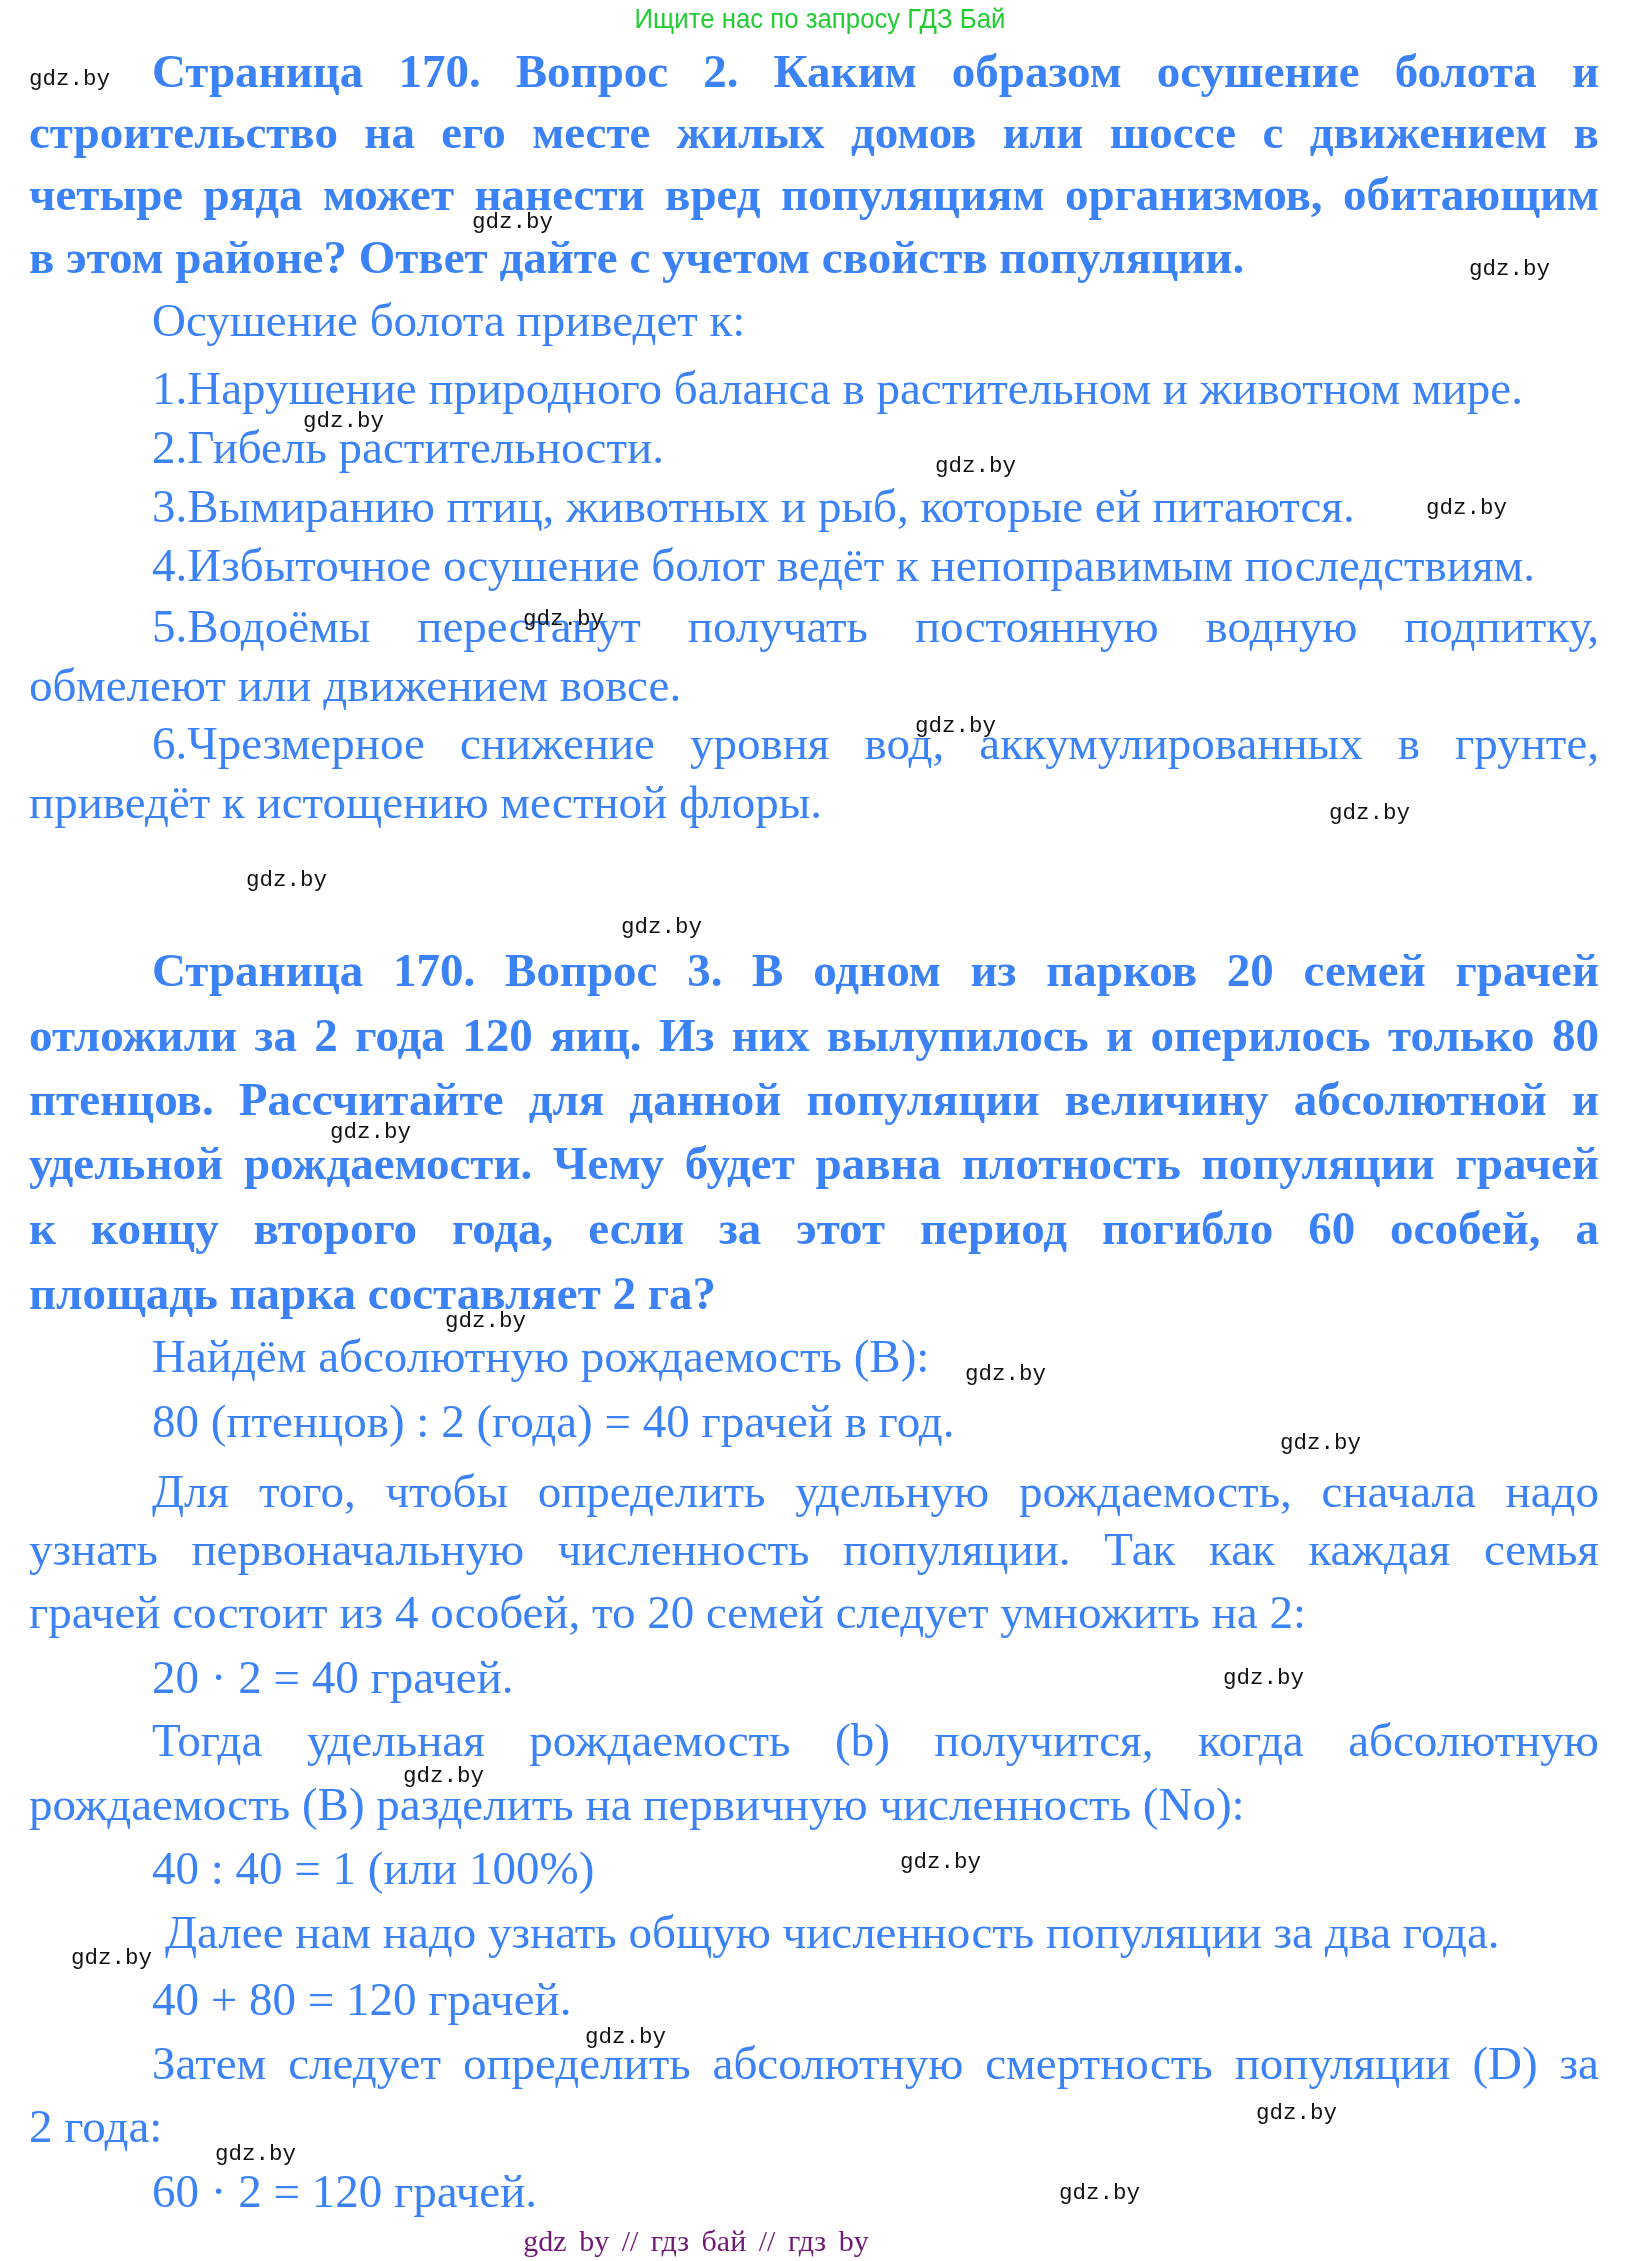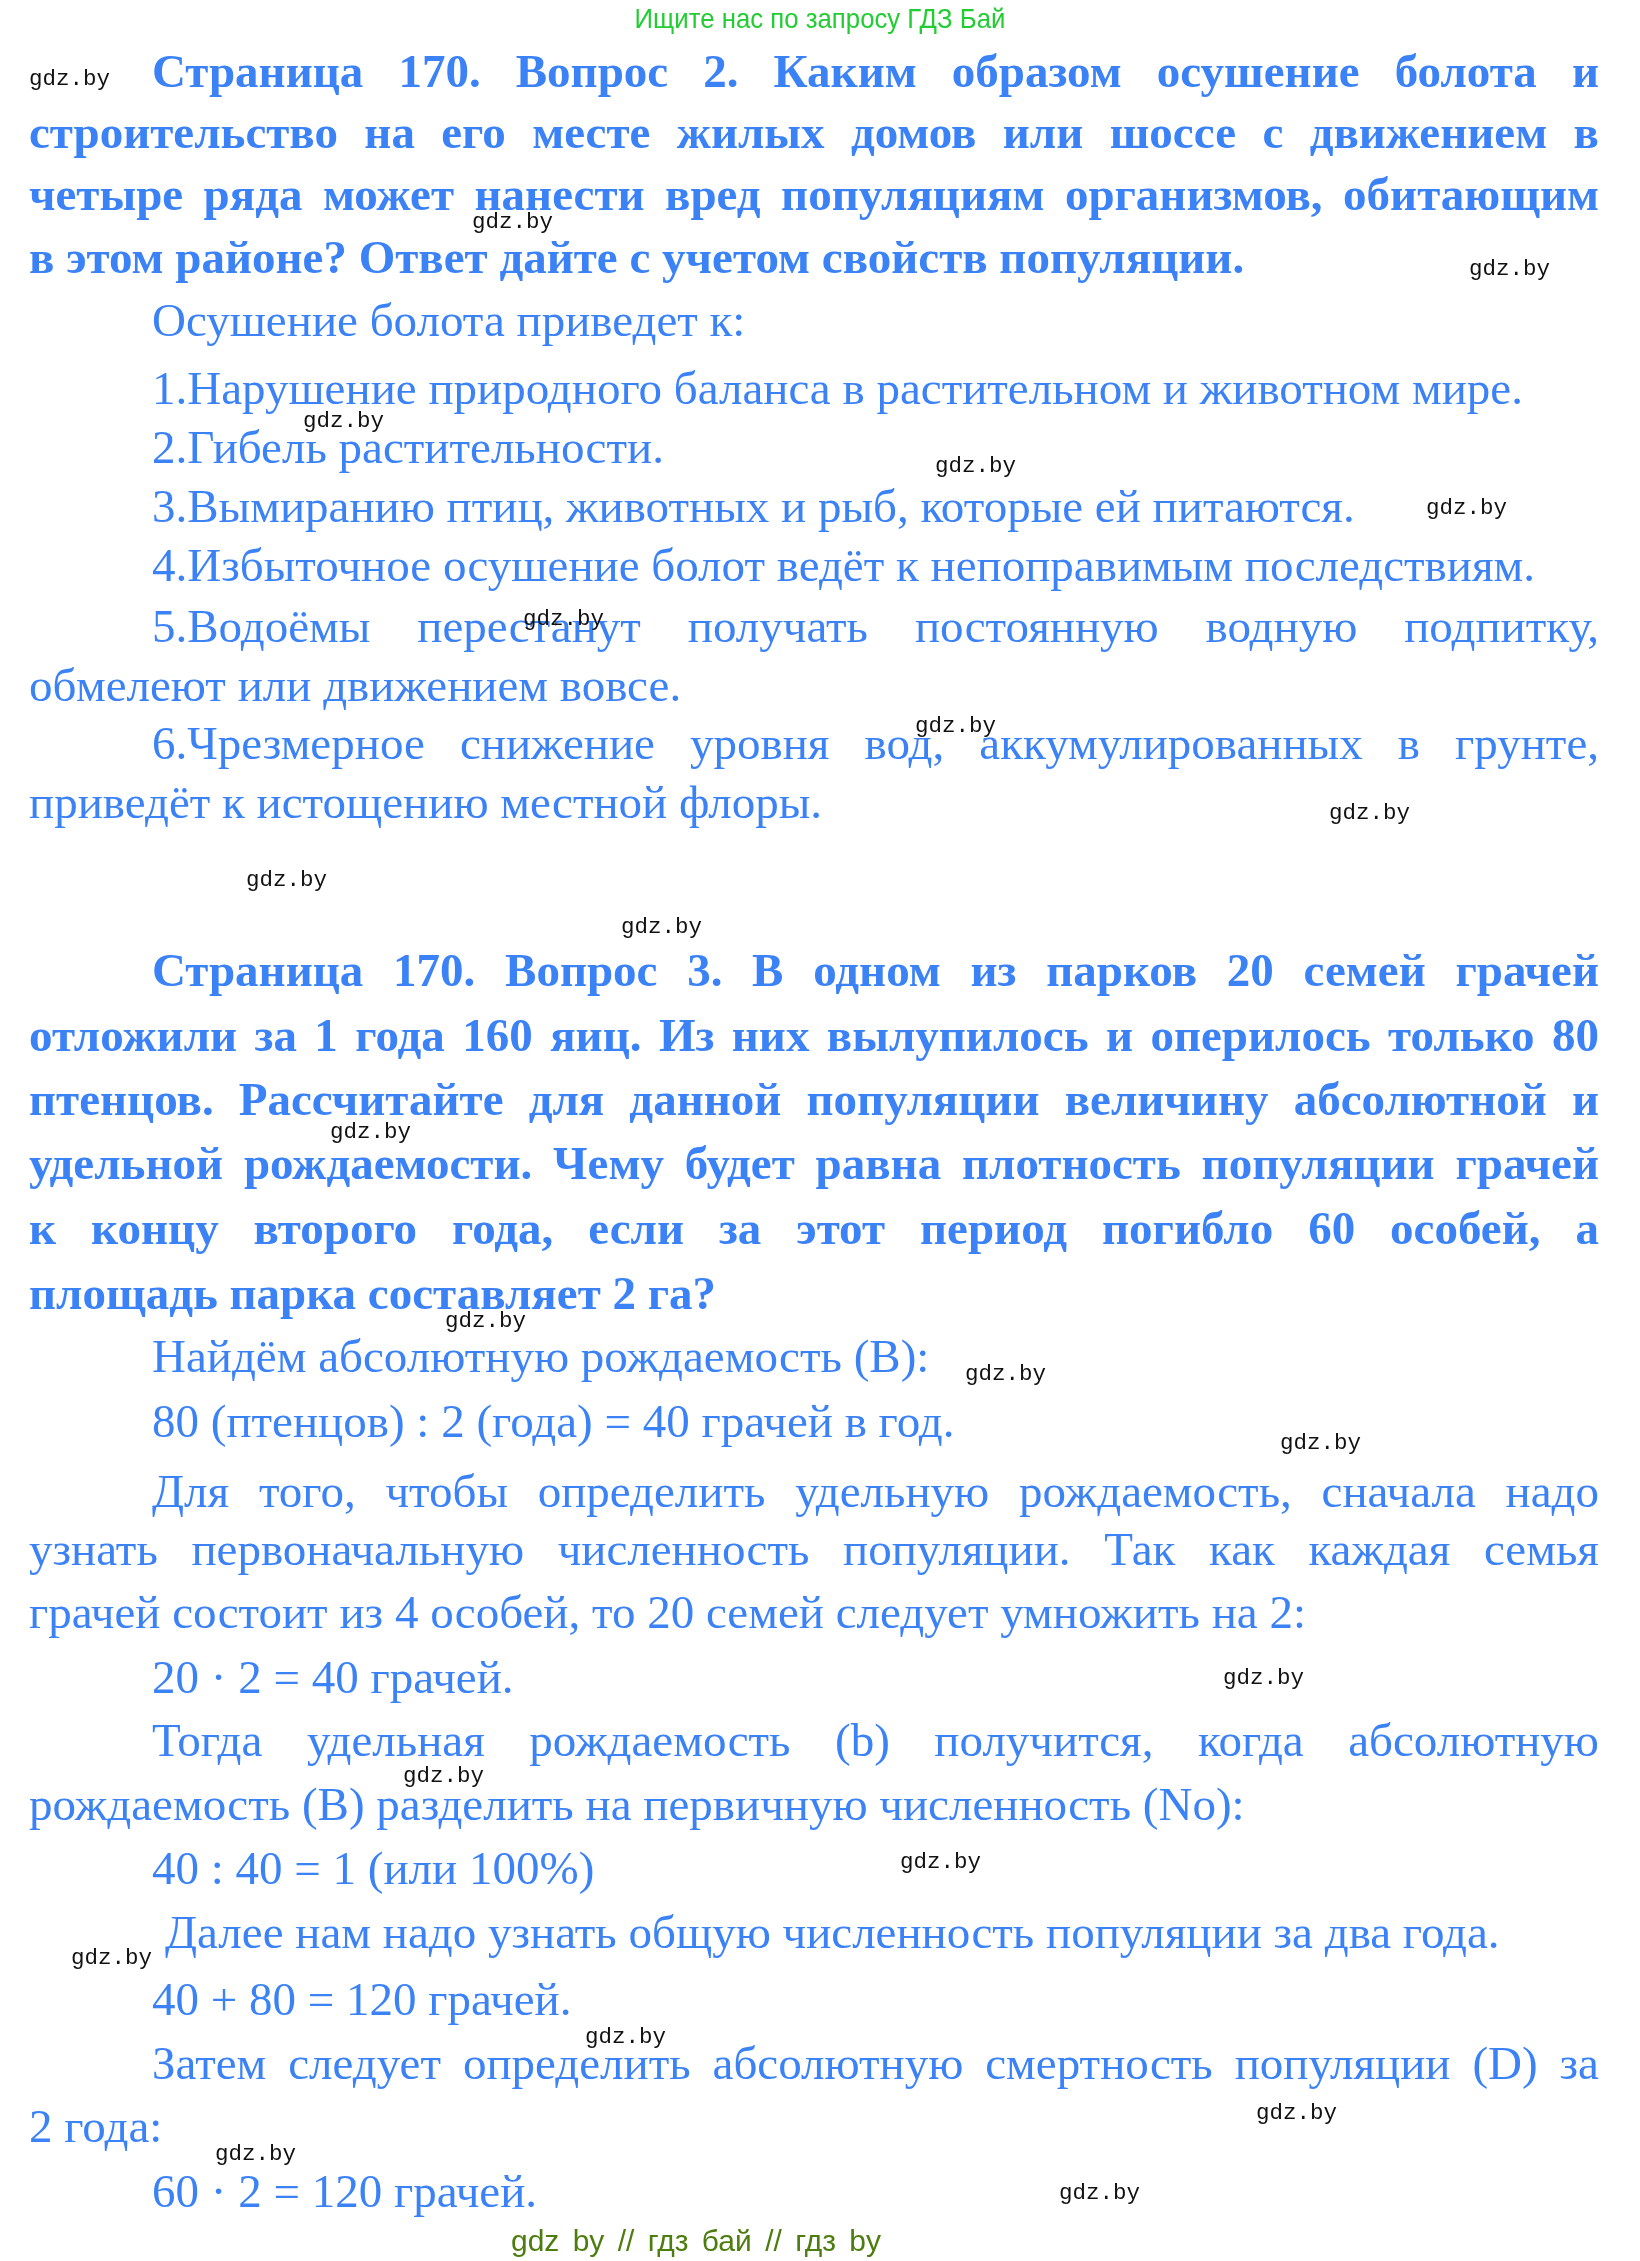--- a/index.html
+++ b/index.html
@@ -16,21 +16,21 @@
   }
   .line.just { text-align: justify; text-align-last: justify; white-space: normal; }
   .line.ind { left: 152px; width: 1447px; }
   .line.b { font-weight: bold; }
   .wm {
     position: absolute; font-family: Liberation Mono, monospace; font-size: 22.5px;
     color: #111; line-height: 25px; white-space: nowrap; text-align: right;
   }
   .footer {
     position: absolute; left: 0; top: 2224px; width: 1392px; text-align: center;
-    font-family: Liberation Sans, sans-serif; font-size: 30px; color: #4d7c0f;
+    font-family: Liberation Serif, serif; font-size: 30px; color: #701a75;
     line-height: 33px; word-spacing: 5px;
   }
 </style>
 </head>
 <body>
 
 <div class="banner">Ищите нас по запросу ГДЗ Бай</div>
 
 <div class="line b just ind" style="top:46px">Страница 170. Вопрос 2. Каким образом осушение болота и</div>
 <div class="line b just" style="top:107px">строительство на его месте жилых домов или шоссе с движением в</div>
@@ -41,21 +41,21 @@
 <div class="line ind" style="top:363px">1.Нарушение природного баланса в растительном и животном мире.</div>
 <div class="line ind" style="top:422px">2.Гибель растительности.</div>
 <div class="line ind" style="top:481px">3.Вымиранию птиц, животных и рыб, которые ей питаются.</div>
 <div class="line ind" style="top:540px">4.Избыточное осушение болот ведёт к непоправимым последствиям.</div>
 <div class="line just ind" style="top:601px">5.Водоёмы перестанут получать постоянную водную подпитку,</div>
 <div class="line" style="top:660px">обмелеют или движением вовсе.</div>
 <div class="line just ind" style="top:718px">6.Чрезмерное снижение уровня вод, аккумулированных в грунте,</div>
 <div class="line" style="top:777px">приведёт к истощению местной флоры.</div>
 
 <div class="line b just ind" style="top:945px">Страница 170. Вопрос 3. В одном из парков 20 семей грачей</div>
-<div class="line b just" style="top:1010px">отложили за 1 года 160 яиц. Из них вылупилось и оперилось только 80</div>
+<div class="line b just" style="top:1010px">отложили за 2 года 120 яиц. Из них вылупилось и оперилось только 80</div>
 <div class="line b just" style="top:1074px">птенцов. Рассчитайте для данной популяции величину абсолютной и</div>
 <div class="line b just" style="top:1138px">удельной рождаемости. Чему будет равна плотность популяции грачей</div>
 <div class="line b just" style="top:1203px">к концу второго года, если за этот период погибло 60 особей, а</div>
 <div class="line b" style="top:1268px">площадь парка составляет 2 га?</div>
 
 <div class="line ind" style="top:1331px">Найдём абсолютную рождаемость (B):</div>
 <div class="line ind" style="top:1396px">80 (птенцов) : 2 (года) = 40 грачей в год.</div>
 <div class="line just ind" style="top:1466px">Для того, чтобы определить удельную рождаемость, сначала надо</div>
 <div class="line just" style="top:1524px">узнать первоначальную численность популяции. Так как каждая семья</div>
 <div class="line" style="top:1587px">грачей состоит из 4 особей, то 20 семей следует умножить на 2:</div>

